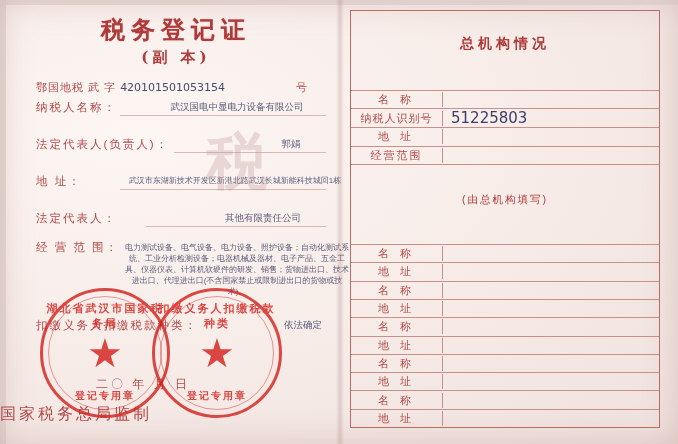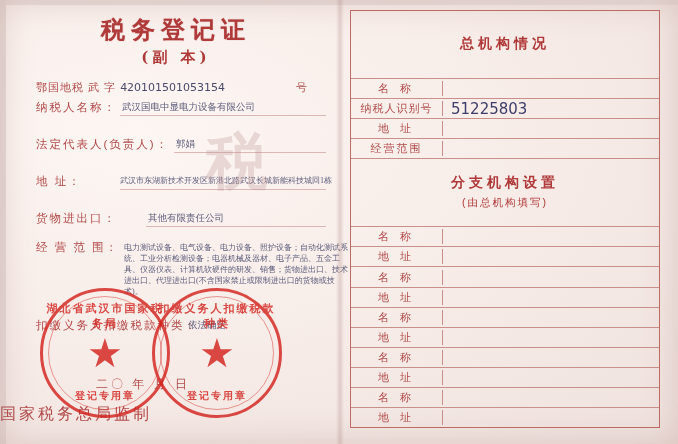--- a/index.html
+++ b/index.html
@@ -56,22 +56,22 @@
   .numline .tail{margin-left:auto;white-space:nowrap;}
 
   .row{
     position:absolute;left:36px;width:276px;
     font-size:11.5px;color:#b24a4a;letter-spacing:2px;
     white-space:nowrap;
   }
   .row .hand{
     position:absolute;left:86px;top:1px;
     color:#5b5b7a;font-size:9.5px;letter-spacing:0;
-    font-family:Liberation Serif, serif;
-    width:230px;white-space:nowrap;overflow:hidden;
+    font-family:Liberation Sans, sans-serif;
+    width:230px;white-space:nowrap;overflow:hidden;text-align:center;
   }
   .row .hand.small{font-size:8px;line-height:11px;white-space:normal;width:226px;}
   .row .rule{
     position:absolute;left:84px;right:-14px;top:15px;height:0;
     border-bottom:1px solid rgba(180,110,110,0.45);
   }
 
   .footdate{
     position:absolute;left:96px;top:376px;font-size:12px;color:#b24a4a;letter-spacing:3px;
   }
@@ -137,21 +137,21 @@
   }
   .rrow .c-val{
     flex:1;display:flex;align-items:center;padding-left:8px;
     font-family:"DejaVu Sans", sans-serif;
     font-size:13px;color:#4a4a72;
     box-sizing:border-box;
   }
   .rhead{
     display:flex;flex-direction:column;align-items:center;justify-content:center;
     border-bottom:1px solid #c98f8b;
-    padding:7px 0 8px;
+    padding:7px 0 20px;
   }
   .rhead .h1{font-size:14px;font-weight:bold;color:#b03a3a;letter-spacing:4px;}
   .rhead .h2{font-size:10.5px;color:#b03a3a;letter-spacing:2px;margin-top:4px;}
 </style>
 </head>
 <body>
 
 <div id="doc">
 
   <div class="left">
@@ -177,21 +177,21 @@
       <span class="rule" style="left:138px"></span>
     </div>
 
     <div class="row" style="top:174px">
       <span>地     址：</span>
       <span class="hand" style="left:84px;font-size:8px">武汉市东湖新技术开发区新港北路武汉长城新能科技城回1栋</span>
       <span class="rule"></span>
     </div>
 
     <div class="row" style="top:211px">
-      <span>货物进出口：</span>
+      <span>法定代表人：</span>
       <span class="hand" style="left:112px">其他有限责任公司</span>
       <span class="rule" style="left:110px"></span>
     </div>
 
     <div class="row" style="top:240px">
       <span>经 营 范 围：</span>
       <span class="hand small" style="left:88px;top:2px">电力测试设备、电气设备、电力设备、照护设备；自动化测试系统、工业分析检测设备；电器机械及器材、电子产品、五金工具、仪器仪表、计算机软硬件的研发、销售；货物进出口、技术进出口、代理进出口(不含国家禁止或限制进出口的货物或技术)。</span>
     </div>
 
 
@@ -238,21 +238,20 @@
       <div class="rrow" style="flex:1">
         <div class="c-label">地    址</div>
         <div class="c-val"></div>
       </div>
       <div class="rrow" style="flex:1">
         <div class="c-label" style="letter-spacing:2px">经营范围</div>
         <div class="c-val"></div>
       </div>
 
       <div class="rhead" style="flex:0 0 52px">
-        <div class="h1">分支机构设置</div>
         <div class="h2">(由总机构填写)</div>
       </div>
 
       <div class="rrow" style="flex:1">
         <div class="c-label">名    称</div>
         <div class="c-val"></div>
       </div>
       <div class="rrow" style="flex:1">
         <div class="c-label">地    址</div>
         <div class="c-val"></div>

